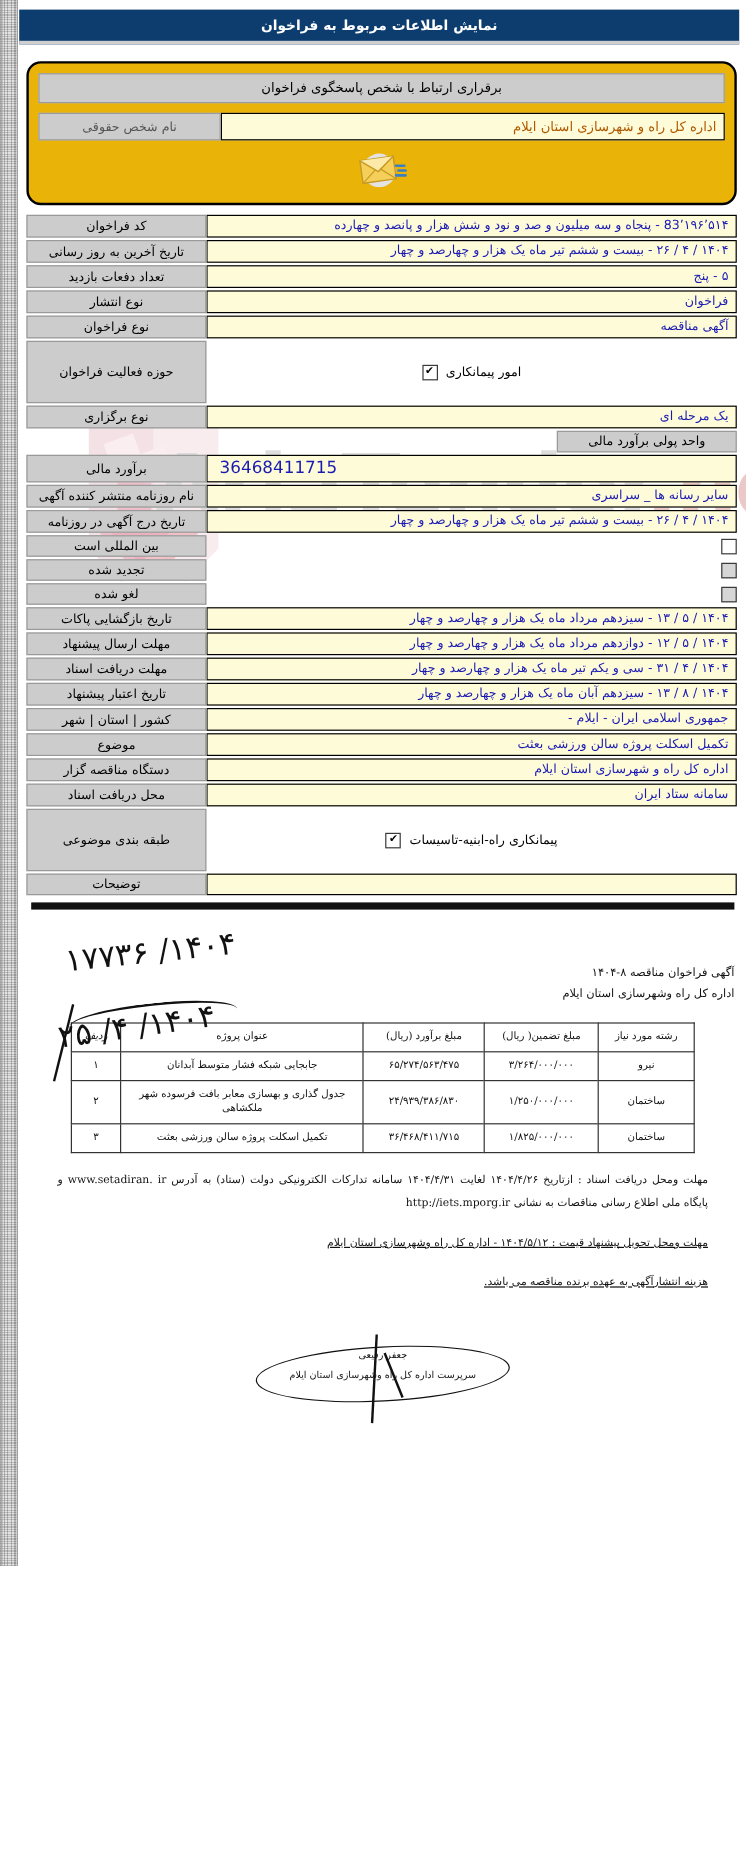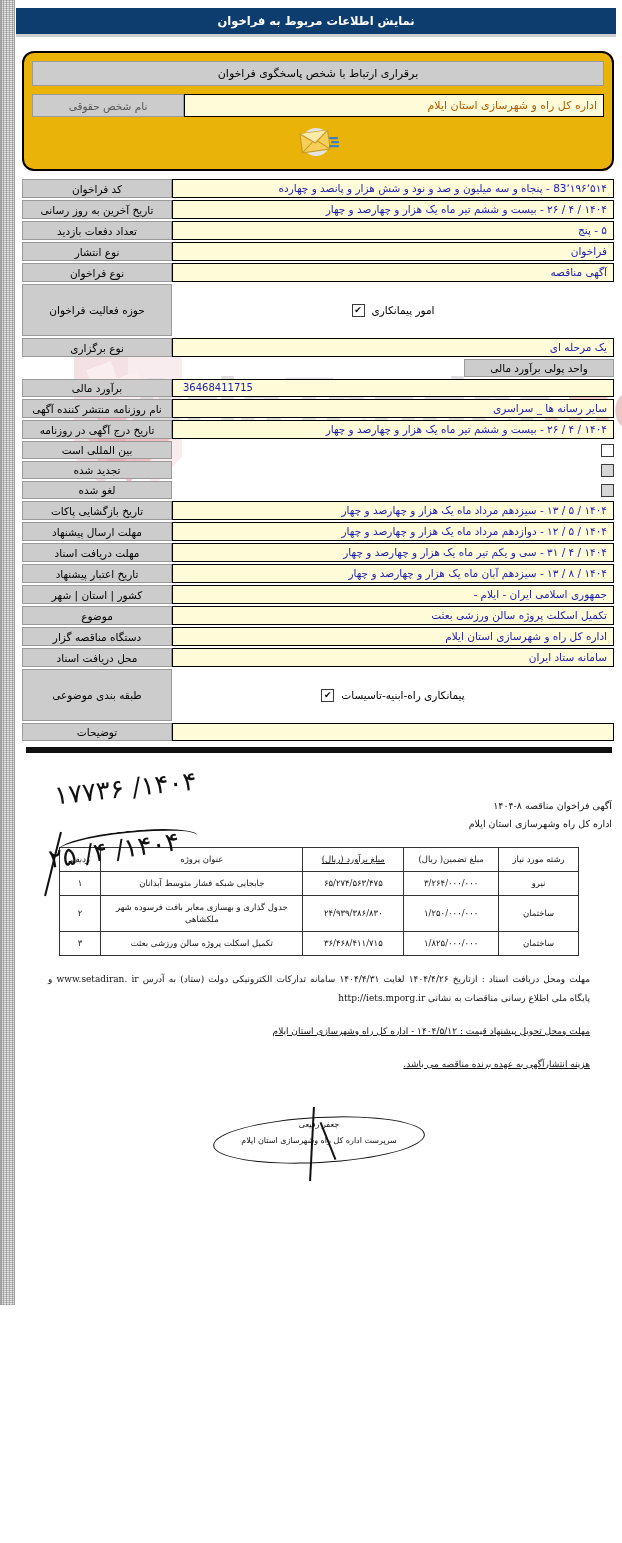--- a/index.html
+++ b/index.html
@@ -123,21 +123,21 @@
     box-sizing:border-box;
   }
   .val{
     flex:1;background:#fdfbd8;border:1px solid #000;
     color:#1b1bb3;font-size:10.5px;
     text-align:right;
     padding:2px 6px 3px 6px;
     box-sizing:border-box;
     white-space:nowrap;overflow:hidden;
   }
-  .val.num{direction:ltr;text-align:left;color:#1b1bb3;font-size:10px;padding-left:10px;}
+  .val.num{direction:ltr;text-align:left;color:#1b1bb3;font-size:14px;padding-left:10px;}
   .val.empty{color:transparent;}
   .lbl.tall{min-height:52px;}
   .cbzone{
     flex:1;background:transparent;border:none;
     display:flex;align-items:center;justify-content:center;
     font-size:10.5px;color:#000;gap:7px;
     padding:2px 0;
   }
   .cb{
     width:11px;height:11px;border:1px solid #3a3a3a;background:#fff;
@@ -194,21 +194,21 @@
   .doc-table th,.doc-table td{
     border:1px solid #333;
     padding:5px 3px;
     text-align:center;
     vertical-align:middle;
     line-height:1.5;
   }
   .doc-table th{font-weight:normal;}
   .col-radif{width:36px;font-style:italic;}
   .col-onvan{width:215px;}
-  .col-mablagh{width:98px;text-decoration:underline;}
+  .col-mablagh{width:98px;}
   .col-tazmin{width:92px;}
   .col-reshte{width:78px;}
   .doc-para{
     margin:14px 22px 0 22px;
     font-size:9px;line-height:2.1;color:#111;text-align:justify;
   }
   .doc-para .ltr{direction:ltr;unicode-bidi:embed;font-family:"DejaVu Serif","Liberation Serif",serif;}
   .doc-para.r{text-align:right;text-decoration:underline;}
   .sign-wrap{
     position:relative;margin-top:28px;height:90px;

